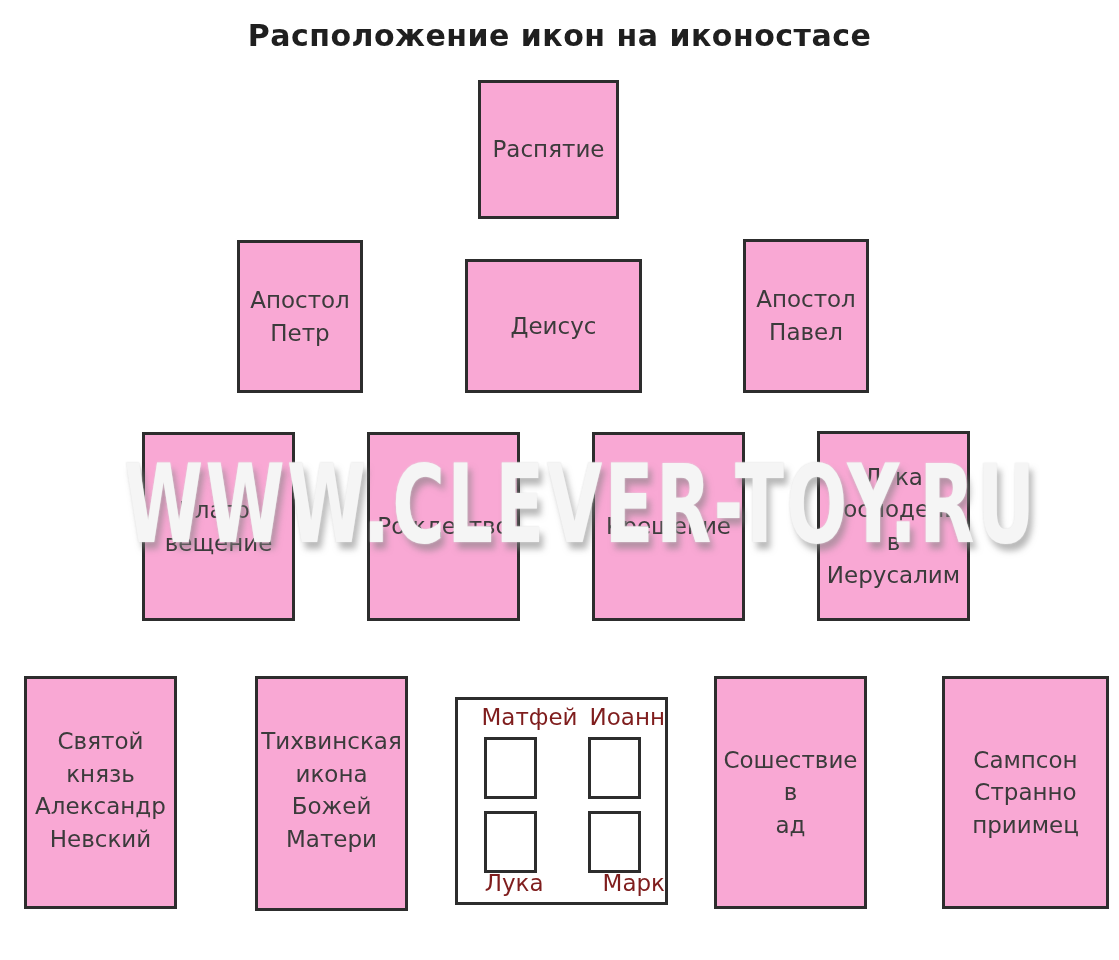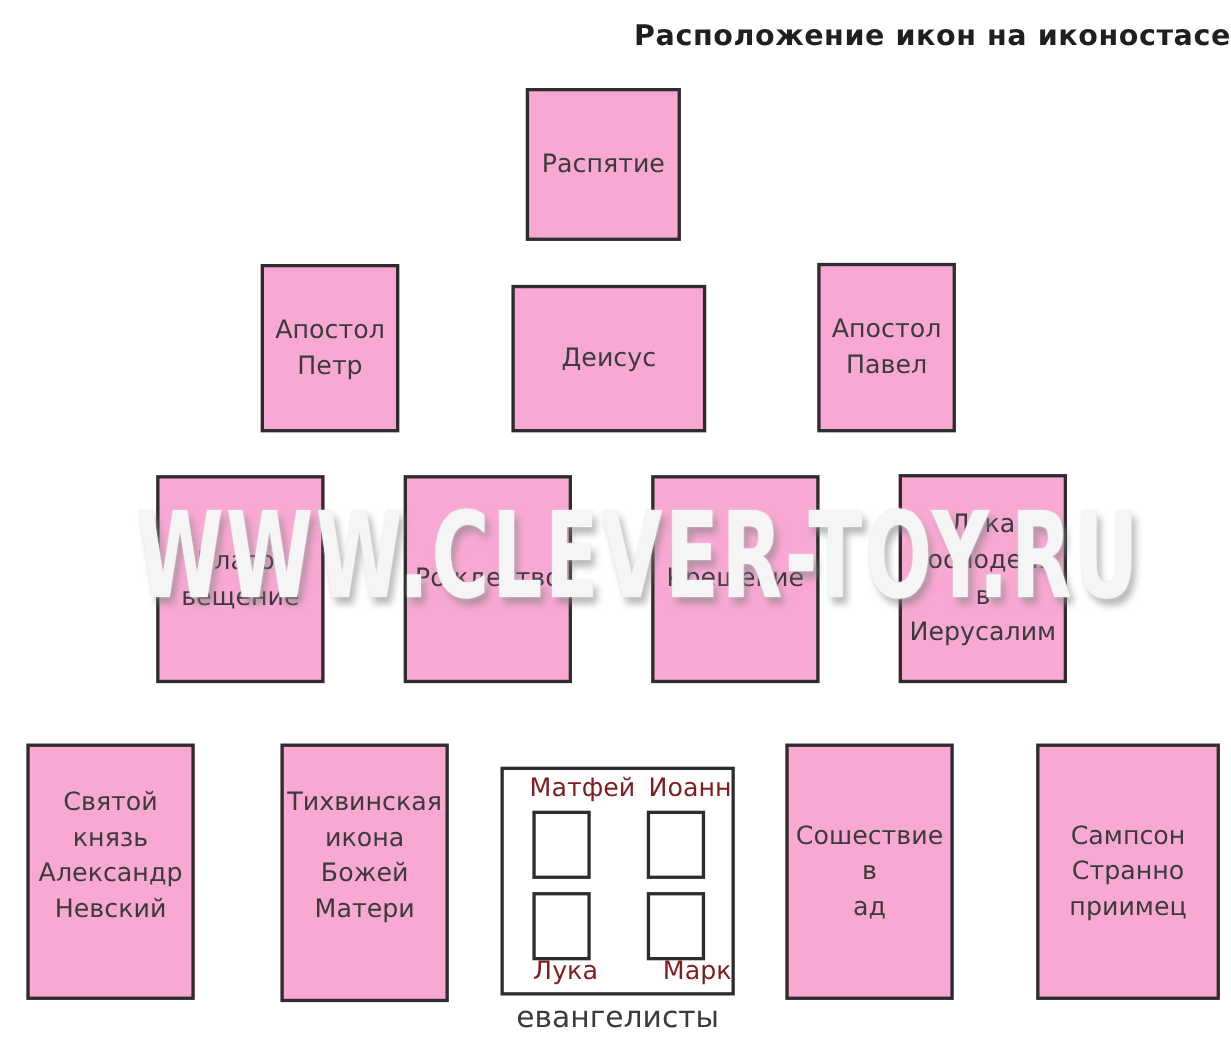--- a/index.html
+++ b/index.html
@@ -13,22 +13,22 @@
     width: 1119px;
     height: 960px;
     background: #ffffff;
     overflow: hidden;
   }
   .page-title {
     position: absolute;
     left: 0;
     top: 18px;
     width: 1119px;
-    text-align: right;
-    font-size: 26px;
+    text-align: center;
+    font-size: 30px;
     font-weight: bold;
     color: #1f1f1f;
     letter-spacing: 0.5px;
     z-index: 1;
   }
   .box {
     position: absolute;
     box-sizing: border-box;
     border: 3px solid #2d2d2d;
     background: #f9a8d4;
@@ -47,21 +47,21 @@
   #b-deisis       { left: 465px; top: 259px; width: 177px; height: 134px; }
   #b-paul         { left: 743px; top: 239px; width: 126px; height: 154px; }
   #b-annunciation { left: 142px; top: 432px; width: 153px; height: 189px; }
   #b-nativity     { left: 367px; top: 432px; width: 153px; height: 189px; }
   #b-baptism      { left: 592px; top: 432px; width: 153px; height: 189px; }
   #b-entry        { left: 817px; top: 431px; width: 153px; height: 190px; }
   #b-nevsky       { left: 24px;  top: 676px; width: 153px; height: 233px; }
   #b-tikhvin      { left: 255px; top: 676px; width: 153px; height: 235px; }
   #b-descent      { left: 714px; top: 676px; width: 153px; height: 233px; }
   #b-sampson      { left: 942px; top: 676px; width: 167px; height: 233px; }
-  #b-nevsky, #b-tikhvin { align-items: flex-start; padding-top: 34px; }
+  #b-nevsky, #b-tikhvin { align-items: flex-start; padding-top: 46px; }
 
   #b-evangelists {
     left: 455px; top: 697px; width: 213px; height: 208px;
     position: absolute;
     box-sizing: border-box;
     border: 3px solid #2d2d2d;
     background: #ffffff;
     z-index: 1;
   }
   .ev-names {
@@ -156,21 +156,20 @@
     </div>
     <div class="ev-square" id="sq-tl"></div>
     <div class="ev-square" id="sq-tr"></div>
     <div class="ev-square" id="sq-bl"></div>
     <div class="ev-square" id="sq-br"></div>
     <div class="ev-names ev-names-bottom">
       <span>Лука</span>
       <span>Марк</span>
     </div>
   </div>
-  <div class="ev-caption">евангелисты</div>
 
   <div class="box" id="b-descent">Сошествие
 в
 ад</div>
   <div class="box" id="b-sampson">Сампсон
 Странно
 приимец</div>
 
 </div>
 

